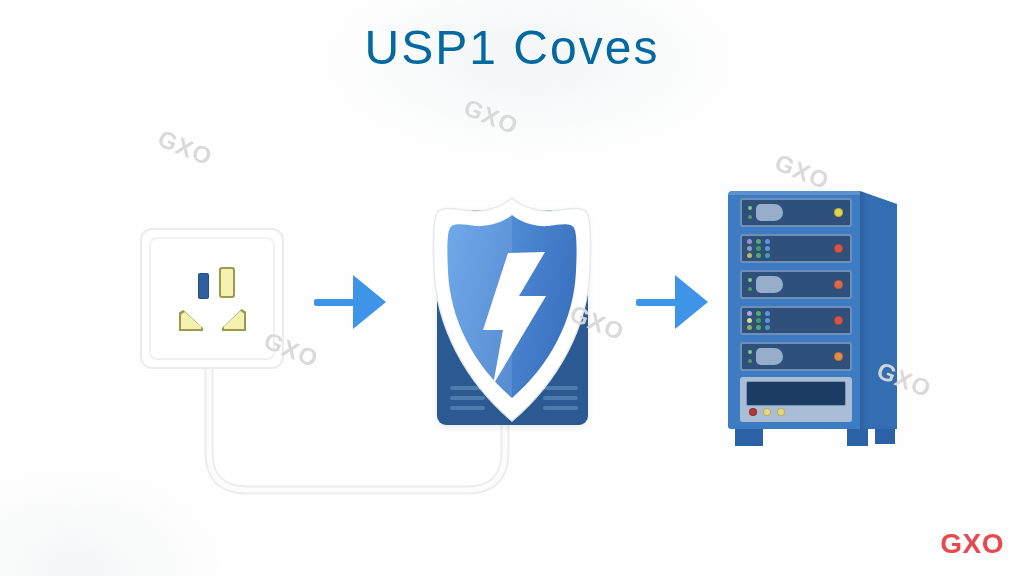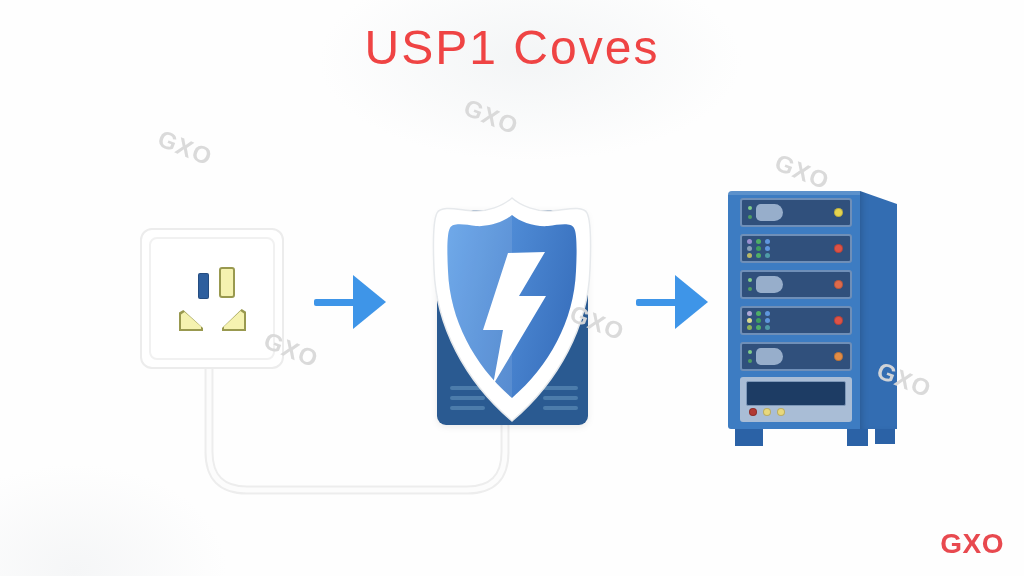--- a/index.html
+++ b/index.html
@@ -7,21 +7,21 @@
           font-family:"Liberation Sans",sans-serif;background:#fefefe;}
 
   
   .blob-title{position:absolute;left:310px;top:-45px;width:440px;height:210px;
     background:radial-gradient(ellipse at 50% 50%, #f3f5f6 0%, rgba(254,254,254,0) 68%);}
   .blob-bl{position:absolute;left:-90px;top:455px;width:330px;height:230px;
     background:radial-gradient(ellipse at 50% 50%, #f5f6f7 0%, rgba(254,254,254,0) 65%);}
 
   
   .title{position:absolute;top:20px;left:50%;transform:translateX(-50%);
-    font-size:48px;font-weight:400;color:#ef4444;letter-spacing:2px;white-space:nowrap;}
+    font-size:48px;font-weight:400;color:#0369a1;letter-spacing:2px;white-space:nowrap;}
 
   
   .wm{position:absolute;font-size:24px;font-weight:700;color:#d9d9d9;letter-spacing:1px;
     transform:translate(-50%,-50%) rotate(22deg);z-index:40;opacity:.95;}
   .w1{left:185px;top:148px;} .w2{left:491px;top:117px;} .w3{left:291px;top:350px;}
   .w4{left:597px;top:323px;} .w5{left:802px;top:172px;} .w6{left:904px;top:380px;}
 
   
   .logo{position:absolute;right:20px;bottom:16px;font-size:28px;font-weight:800;
     color:#e8494f;letter-spacing:.5px;z-index:50;}

